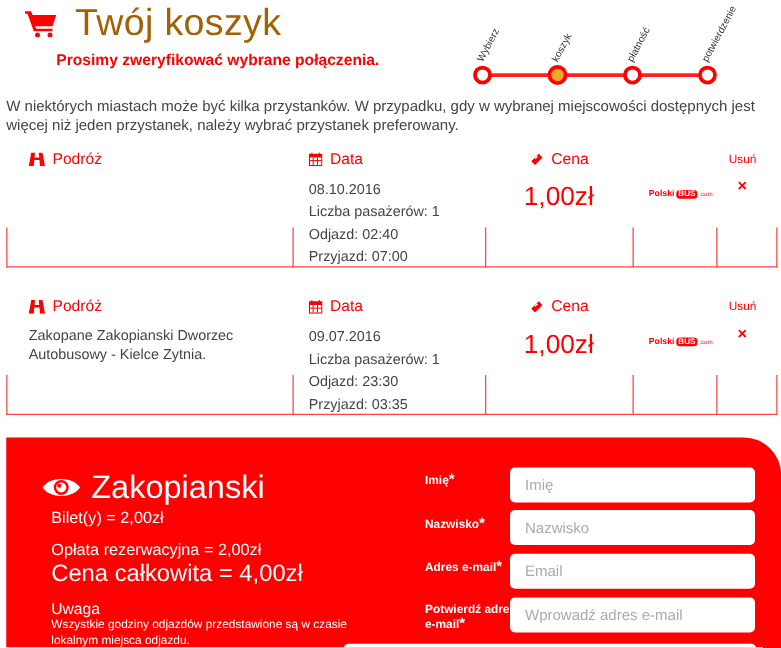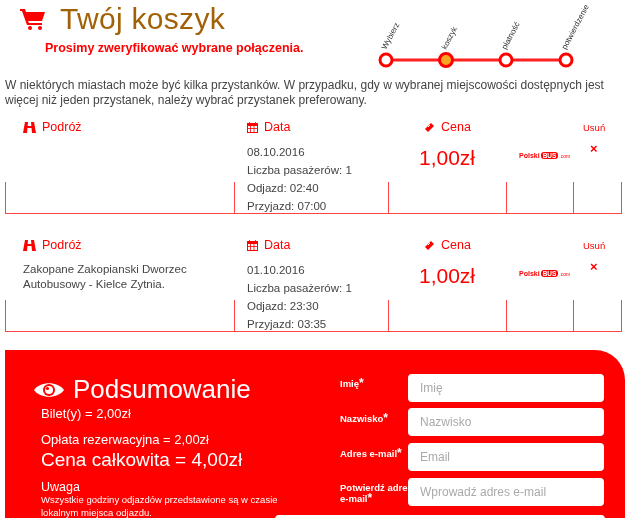--- a/index.html
+++ b/index.html
@@ -151,21 +151,21 @@
     <svg width="11" height="10" viewBox="0 0 11 10">
         <path d="M1 7 L7 1 L10 4 L4 10z" fill="#ff0000"></path>
         <path d="M4 5 L6 3" stroke="#fff" stroke-width="1"></path>
       </svg>
     <span>Cena</span>
   </div>
   <div class="del-label">Usuń</div>
 
   <div class="route">Zakopane Zakopianski Dworzec Autobusowy - Kielce Zytnia.</div>
   <div class="date-lines">
-    <div>01.10.2016</div>
+    <div>09.07.2016</div>
     <div>Liczba pasażerów: 1</div>
     <div>Odjazd: 23:30</div>
     <div>Przyjazd: 03:35</div>
   </div>
   <div class="price">1,00zł</div>
   <div class="carrier">
     <span>Polski</span>
       <span class="bus">BUS</span>
       <span class="com">.com</span>
   </div>
@@ -173,21 +173,21 @@
 </div>
 
 <div class="summary">
   <div class="sum-title">
     <svg width="32" height="20" viewBox="0 0 32 20">
       <path d="M1 10 C7 1, 25 1, 31 10 C25 19, 7 19, 1 10z" fill="#fff"></path>
       <circle cx="16" cy="10" r="6" fill="#ff0000"></circle>
       <circle cx="16" cy="10" r="4" fill="#fff"></circle>
       <circle cx="14.5" cy="8.5" r="1.6" fill="#ff0000"></circle>
     </svg>
-    <span>Podsumowanie</span>
+    <span>Zakopianski</span>
   </div>
   <div class="line1">Bilet(y) = 2,00zł</div>
   <div class="line2">Opłata rezerwacyjna = 2,00zł</div>
   <div class="line3">Cena całkowita = 4,00zł</div>
   <div class="warn-title">Uwaga</div>
   <div class="warn-text">Wszystkie godziny odjazdów przedstawione są w czasie lokalnym miejsca odjazdu.</div>
 
   <div class="form-label" style="top:28px;"><span>Imię</span><span class="ast">*</span></div>
   <input class="form-input" style="top: 24px;" type="text" placeholder="Imię">
 

